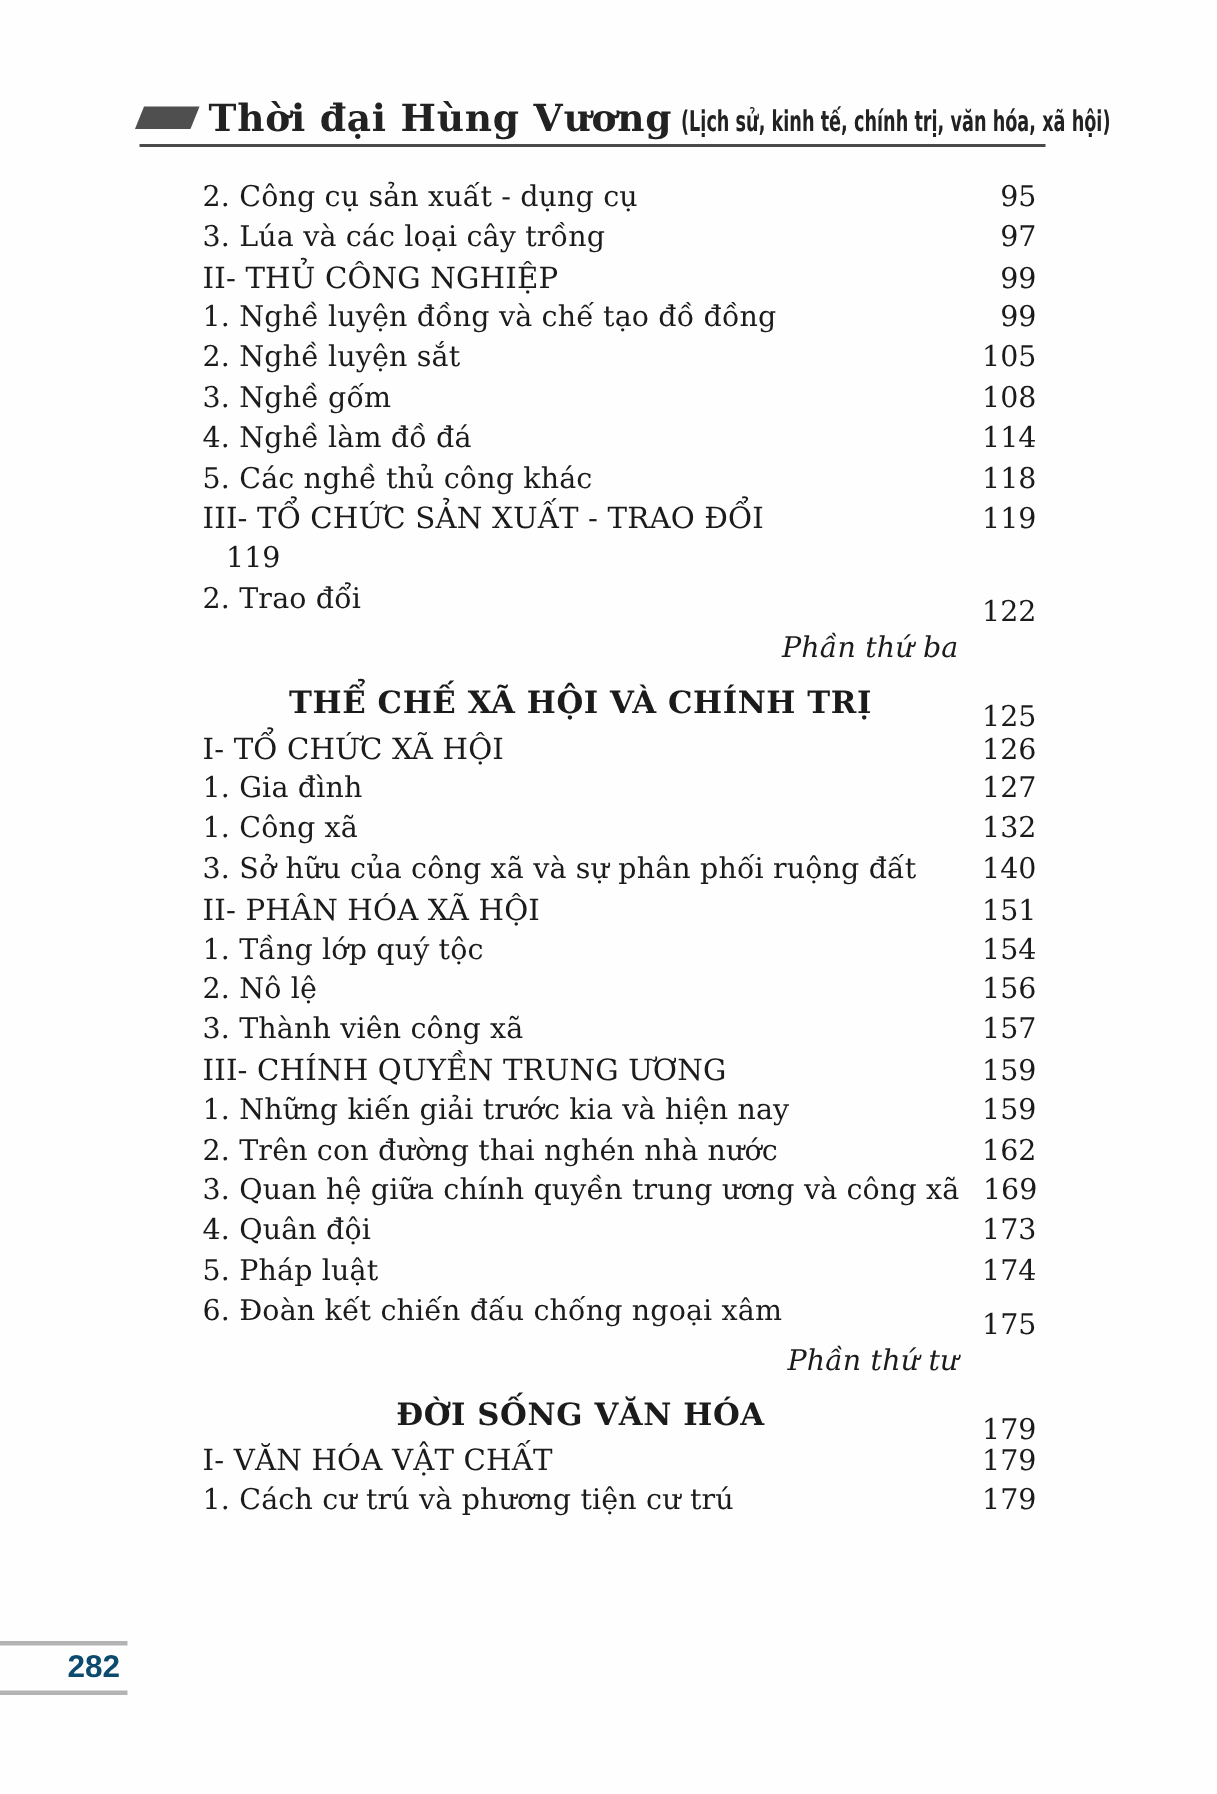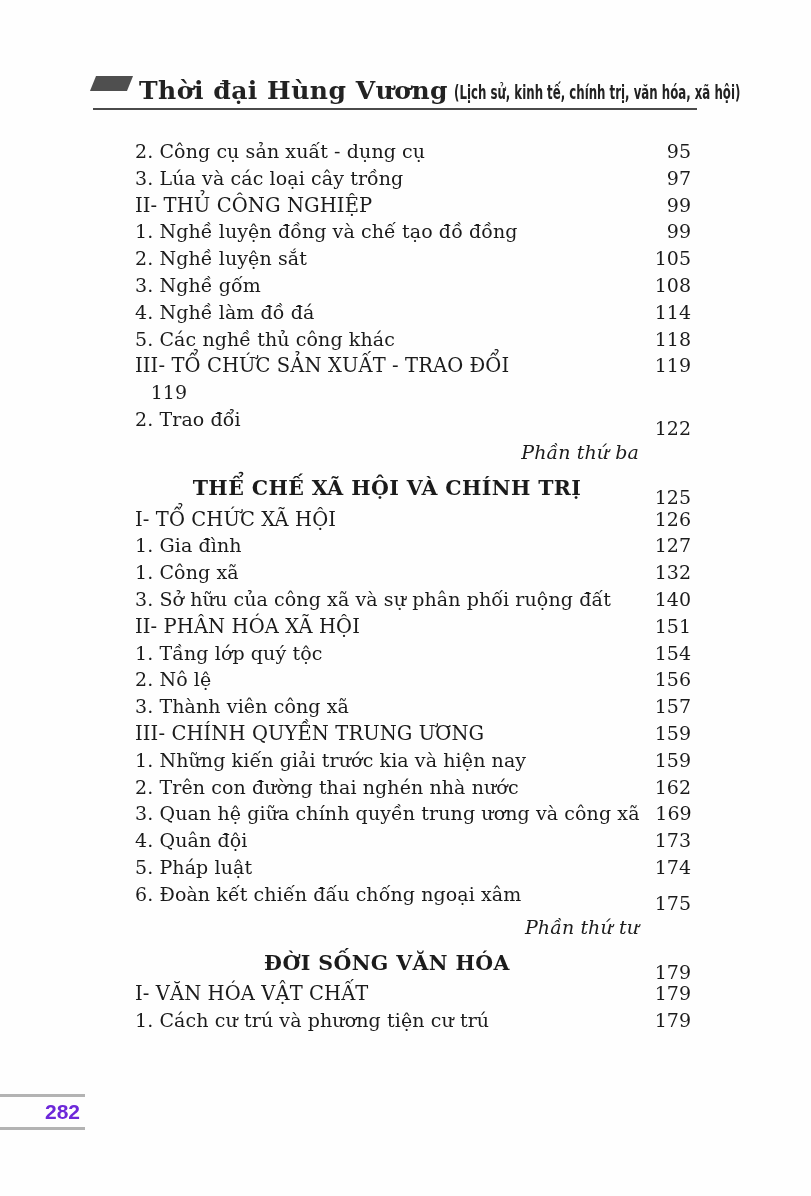--- a/index.html
+++ b/index.html
@@ -14,24 +14,24 @@
     background: #fefefe;
     font-family: "DejaVu Serif", "Liberation Serif", serif;
     color: #1b1b1b;
     overflow: hidden;
   }
 
   
   .header {
     position: absolute;
     left: 93px;
-    top: 76px;
+    top: 64px;
     width: 604px;
     display: flex;
-    align-items: flex-start;
+    align-items: center;
     gap: 9px;
     border-bottom: 2px solid #4a4a4a;
     padding-bottom: 3px;
   }
   .header-mark {
     width: 37px;
     height: 15px;
     background: #4f4f4f;
     transform: skewX(-22deg);
     margin-bottom: 1px;
@@ -58,21 +58,21 @@
     transform: scaleX(0.62);
     transform-origin: left bottom;
     margin-left: 6px;
     color: #222;
   }
 
   
   .toc {
     position: absolute;
     left: 135px;
-    top: 140px;
+    top: 120px;
     width: 556px;
   }
   .toc-row {
     display: flex;
     align-items: baseline;
     height: 26.8px;
     white-space: nowrap;
   }
   .toc-label {
     flex: 1;
@@ -120,21 +120,21 @@
     border-top: 3px solid #b3b3b3;
     border-bottom: 3px solid #b3b3b3;
     padding: 3px 5px 3px 0;
     box-sizing: border-box;
     text-align: right;
   }
   .footer-page span {
     font-family: "Liberation Sans", "DejaVu Sans", sans-serif;
     font-weight: bold;
     font-size: 21px;
-    color: #6d28d9;
+    color: #0c4a6e;
   }
 </style>
 </head>
 <body>
 
 <div class="page">
 
   <div class="header">
     <div class="header-mark"></div>
     <div class="header-text">

